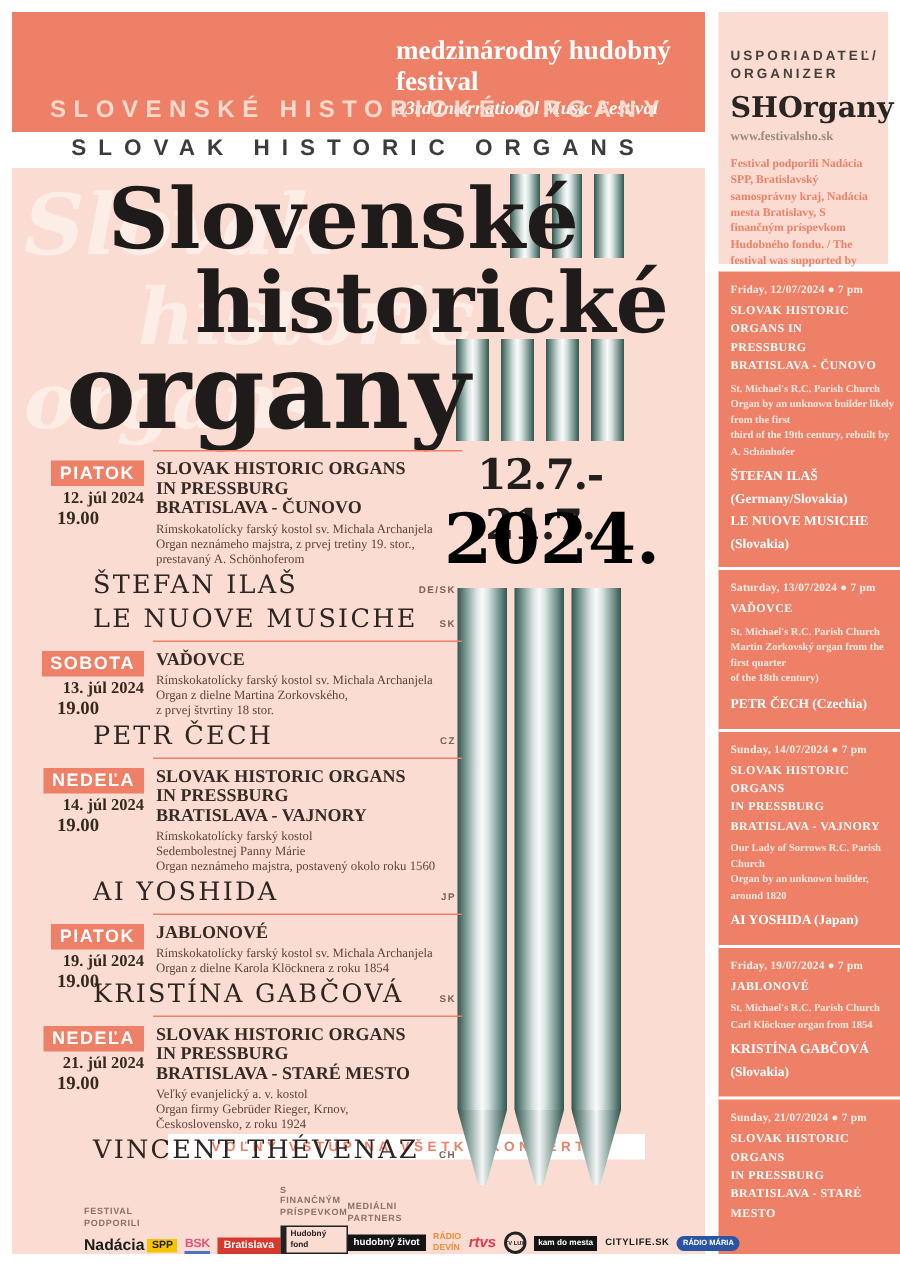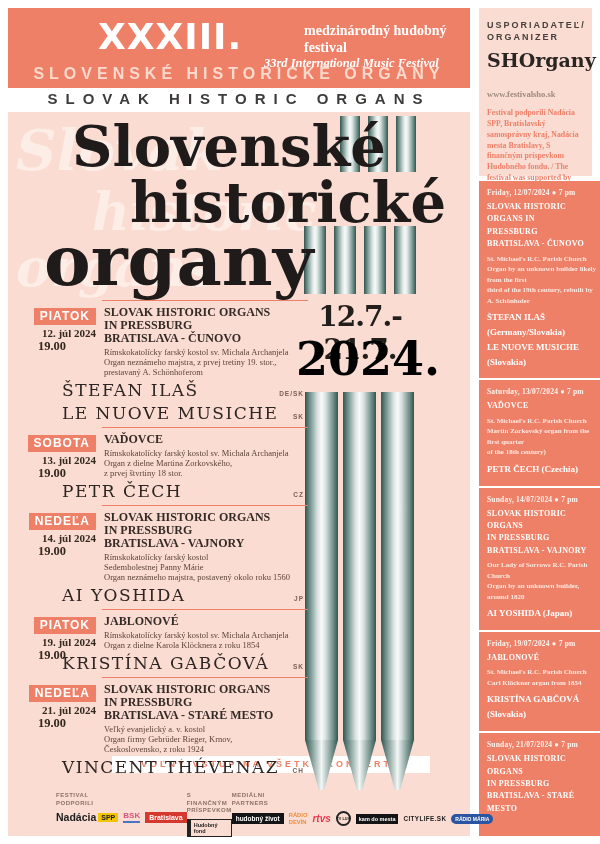--- a/index.html
+++ b/index.html
@@ -8,21 +8,21 @@
   *{box-sizing:border-box;}
   body{margin:0;background:#ffffff;}
   .poster{position:relative;width:600px;height:844px;background:#ffffff;overflow:hidden;
           font-family:"Liberation Serif",serif;}
 
   
   .top-band{position:absolute;left:8px;top:8px;width:462px;height:80px;background:var(--salmon);}
   .edition{position:absolute;left:90px;top:8px;font-family:"DejaVu Sans",sans-serif;
            font-weight:bold;font-size:36px;color:#fff;letter-spacing:1px;}
   .fest-lines{position:absolute;left:256px;top:15px;color:#fff;line-height:1.18;}
-  .fest-sk{font-size:14px;font-weight:bold;margin-left:40px;}
+  .fest-sk{font-size:18px;font-weight:bold;}
   .fest-en{font-size:12.5px;font-weight:bold;font-style:italic;}
   .band-sk{position:absolute;left:0;right:0;bottom:5px;text-align:center;
            font-family:"Liberation Sans",sans-serif;font-weight:bold;font-size:16px;
            letter-spacing:5px;color:#FBD9CC;white-space:nowrap;}
   .band-en{position:absolute;left:8px;top:90px;width:462px;text-align:center;
            font-family:"Liberation Sans",sans-serif;font-weight:bold;font-size:15px;
            letter-spacing:8px;color:#3E3C3B;white-space:nowrap;}
 
   
   .main-area{position:absolute;left:8px;top:112px;width:462px;height:724px;background:var(--pink);}
@@ -70,41 +70,41 @@
   .perf-code{font-family:"Liberation Sans",sans-serif;font-weight:bold;font-size:6.5px;
              letter-spacing:1px;color:#7A6154;}
 
   
   .free-sk{position:absolute;left:104px;top:644px;width:318px;height:17px;background:#fff;
            z-index:1;text-align:center;line-height:17px;font-family:"Liberation Sans",sans-serif;
            font-weight:bold;font-size:9px;letter-spacing:3px;color:var(--salmon);white-space:nowrap;}
 
   
   .org-panel{position:absolute;left:479px;top:8px;width:113px;height:168px;background:var(--pink);
-             padding:12px 8px;}
+             padding:24px 8px;}
   .org-label{font-family:"Liberation Sans",sans-serif;font-weight:bold;font-size:9px;
              letter-spacing:2px;color:#45403C;line-height:1.3;white-space:pre-line;}
   .org-name{font-family:"DejaVu Serif",serif;font-weight:bold;font-size:19px;color:#2A2522;margin-top:6px;}
-  .org-site{font-weight:bold;font-size:8.5px;color:#9C8B7E;margin-top:18px;}
+  .org-site{font-weight:bold;font-size:8.5px;color:#9C8B7E;margin-top:2px;}
   .org-par{font-weight:bold;font-size:7.8px;line-height:1.38;color:var(--salmon);margin-top:9px;}
 
   .en-panel{position:absolute;left:479px;top:181px;width:125px;height:655px;background:var(--salmon);
             display:flex;flex-direction:column;}
   .e-block{padding:7px 8px 9px;}
   .e-block + .e-block{border-top:2.5px solid #fff;}
   .e-when{font-weight:bold;font-size:7.5px;color:#FFF2EC;letter-spacing:0.2px;}
   .e-head{font-weight:bold;font-size:8px;line-height:1.55;color:#FFFDFC;letter-spacing:0.3px;
           white-space:pre-line;margin-top:4px;}
   .e-det{font-size:7px;font-weight:bold;line-height:1.5;color:#FFE8E0;white-space:pre-line;margin-top:3px;}
   .e-perf{font-weight:bold;font-size:9px;line-height:1.65;color:#FFFFFF;white-space:pre-line;margin-top:4px;}
   .e-spacer{flex:1;}
 
   
   .footer{position:absolute;left:8px;top:788px;width:416px;height:48px;display:flex;
-          padding:4px 4px 0 48px;align-items:flex-start;}
+          padding:4px 4px 0 48px;align-items:flex-end;}
   .lg-group{display:flex;flex-direction:column;}
   .lg-label{font-family:"Liberation Sans",sans-serif;font-weight:bold;font-size:6px;
             letter-spacing:0.5px;color:#8A7264;white-space:pre-line;line-height:1.25;}
   .lg-row{display:flex;align-items:center;gap:5px;margin-top:4px;flex-wrap:nowrap;}
   .chip{font-family:"Liberation Sans",sans-serif;white-space:nowrap;}
   .lg-nadacia{font-size:10.5px;font-weight:bold;color:#1B1B1B;display:flex;align-items:center;}
   .lg-spp{background:#F5C400;color:#1B1B1B;font-size:7px;font-weight:bold;padding:1px 3px;margin-left:2px;}
   .lg-bsk{font-size:8px;font-weight:bold;color:#E0547C;border-bottom:2px solid #4C74C4;padding-bottom:1px;}
   .lg-bratislava{background:#D6382E;color:#fff;font-size:7px;font-weight:bold;padding:2px 4px;}
   .lg-hf{border:1px solid #222;border-left:4px solid #222;color:#222;font-size:5.5px;
@@ -117,21 +117,20 @@
   .lg-kam{background:#141414;color:#fff;font-size:5.5px;font-weight:bold;padding:2px 3px;}
   .lg-city{color:#1B1B1B;font-size:6.3px;font-weight:bold;letter-spacing:0.4px;}
   .lg-maria{background:#2B55A2;color:#fff;font-size:5px;font-weight:bold;padding:2px 4px;border-radius:7px;}
 </style>
 </head>
 <body>
 
 <div class="poster">
 
   <div class="top-band">
-    <div class="edition">XXXIII.</div>
     <div class="fest-lines">
       <div class="fest-sk">medzinárodný hudobný festival</div>
       <div class="fest-en">33rd International Music Festival</div>
     </div>
     <div class="band-sk">SLOVENSKÉ HISTORICKÉ ORGANY</div>
   </div>
   <div class="band-en">SLOVAK HISTORIC ORGANS</div>
 
   <div class="main-area">
 

